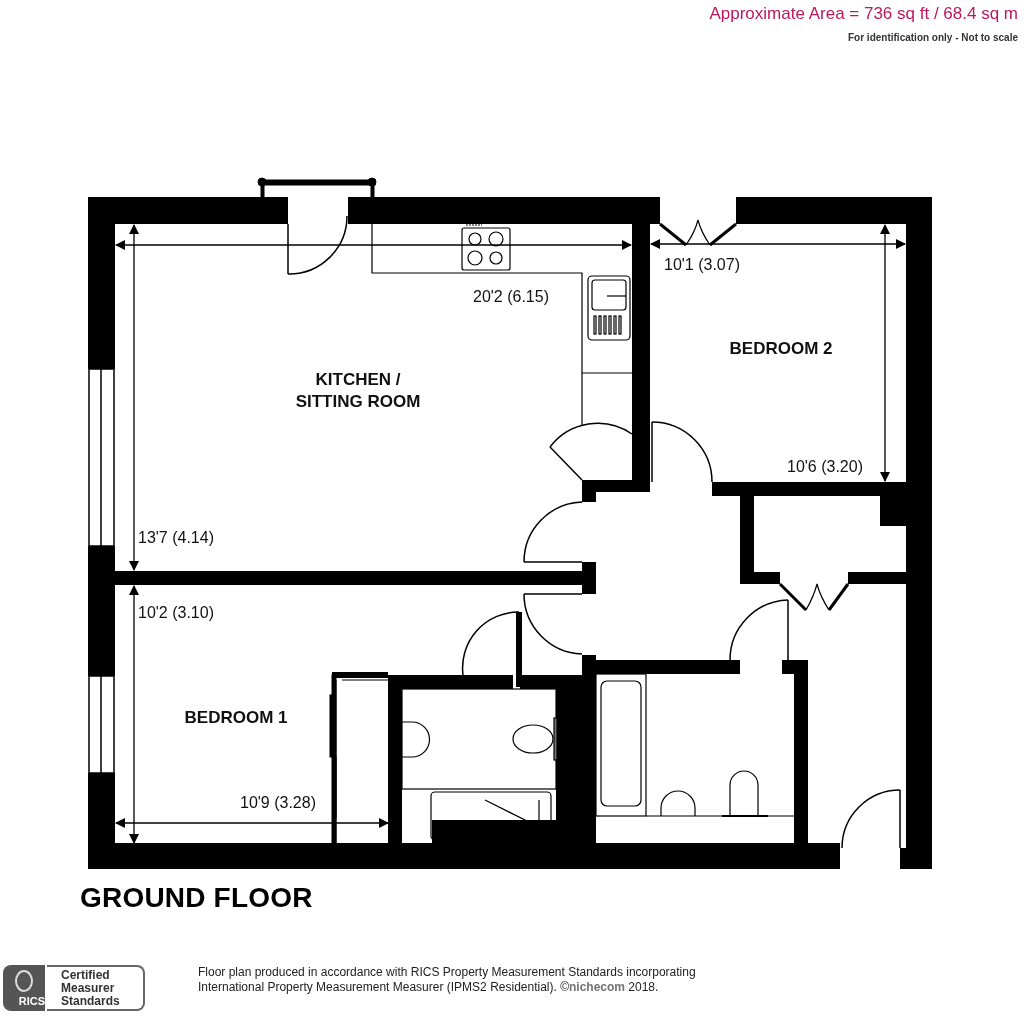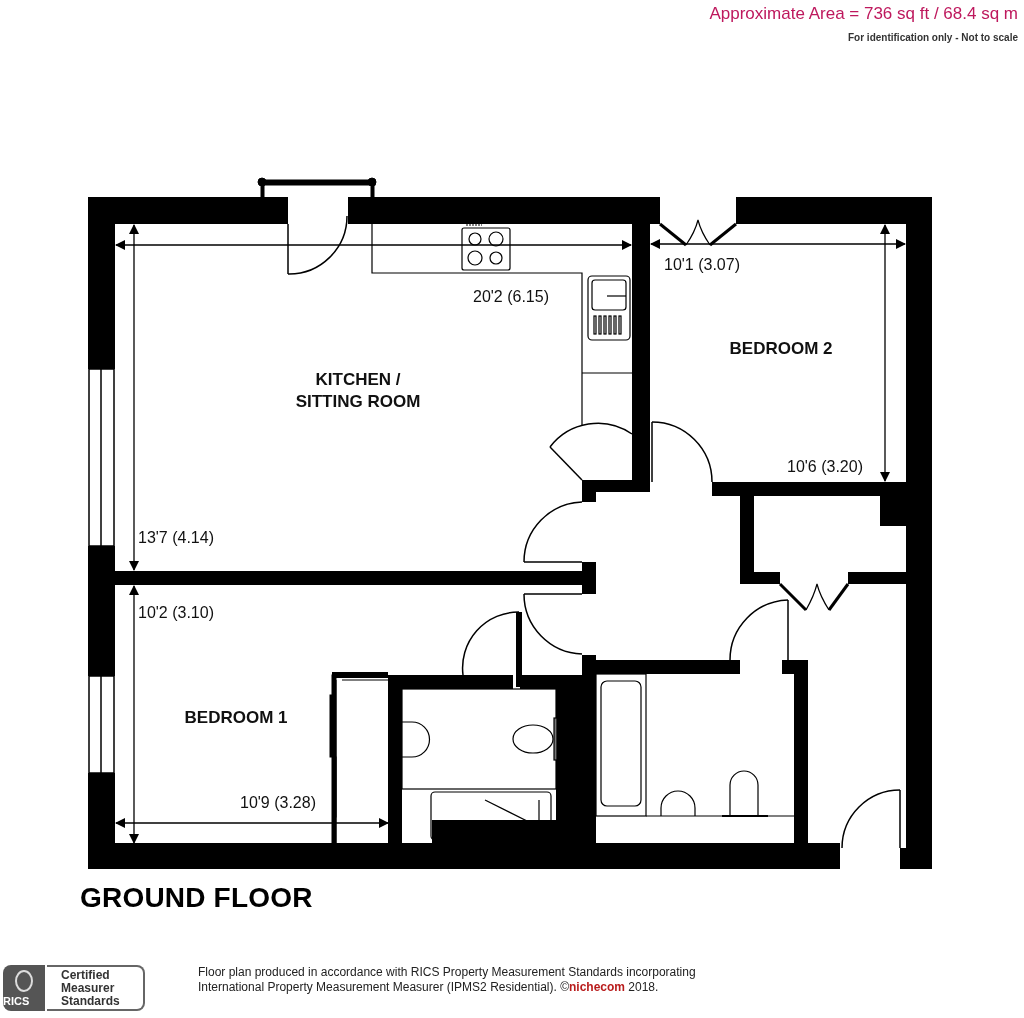--- a/index.html
+++ b/index.html
@@ -6,24 +6,24 @@
   body { width: 1024px; height: 1018px; position: relative; overflow: hidden; font-family: "Liberation Sans", sans-serif; color: #000; }
   .area-title { position: absolute; right: 6px; top: 4px; font-size: 17px; color: #be185d; white-space: nowrap; }
   .area-sub { position: absolute; right: 6px; top: 32px; font-size: 10px; color: #333; white-space: nowrap; font-weight: bold; }
   svg.plan { position: absolute; left: 0; top: 0; }
   .room-label { font-family: "Liberation Sans", sans-serif; font-weight: bold; font-size: 17px; fill: #111; }
   .dim-label { font-family: "Liberation Sans", sans-serif; font-size: 16px; fill: #111; }
   .floor-label { position: absolute; left: 80px; top: 882px; font-size: 28px; font-weight: bold; letter-spacing: 0.2px; }
   .footer { position: absolute; left: 0; top: 962px; width: 700px; height: 52px; }
   .rics-badge { position: absolute; left: 3px; top: 3px; width: 42px; height: 46px; background: #555; border-radius: 8px 0 0 8px; color: #fff; }
   .rics-badge .lion { position: absolute; left: 12px; top: 5px; width: 18px; height: 22px; border-radius: 50%; border: 2px solid #ddd; box-sizing: border-box; }
-  .rics-badge .rics-text { position: absolute; left: 0; width: 42px; top: 30px; text-align: left; font-weight: bold; font-size: 11px; }
+  .rics-badge .rics-text { position: absolute; left: 0; width: 42px; top: 30px; text-align: right; font-weight: bold; font-size: 11px; }
   .cert-box { position: absolute; left: 47px; top: 3px; width: 98px; height: 46px; border: 2px solid #666; border-left: none; border-radius: 0 8px 8px 0; box-sizing: border-box; padding: 2px 4px 0 14px; font-weight: bold; font-size: 12px; line-height: 13px; color: #333; }
   .footer-text { position: absolute; left: 158px; top: 3px; font-size: 12px; line-height: 15px; color: #222; white-space: nowrap; margin-left: 40px; }
-  .nichecom { font-weight: bold; color: #b91c1c; }
+  .nichecom { font-weight: bold; color: #737373; }
 </style>
 </head>
 <body>
 
 <div class="area-title">Approximate Area = 736 sq ft / 68.4 sq m</div>
 <div class="area-sub">For identification only - Not to scale</div>
 
 <svg class="plan" width="1024" height="1018" viewBox="0 0 1024 1018" xmlns="http://www.w3.org/2000/svg">
   <defs>
     <marker id="arr" markerWidth="10" markerHeight="10" refX="9" refY="5" orient="auto-start-reverse" markerUnits="userSpaceOnUse">

